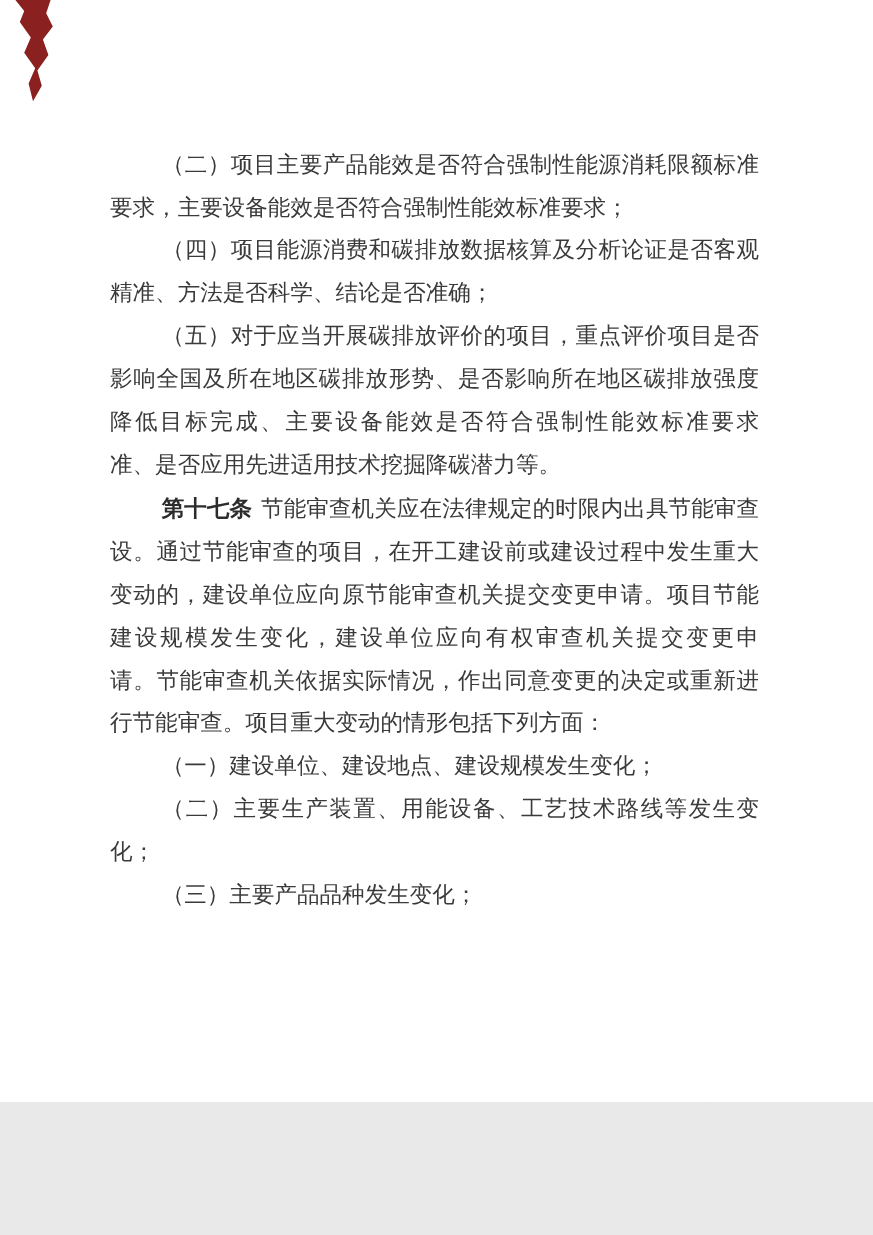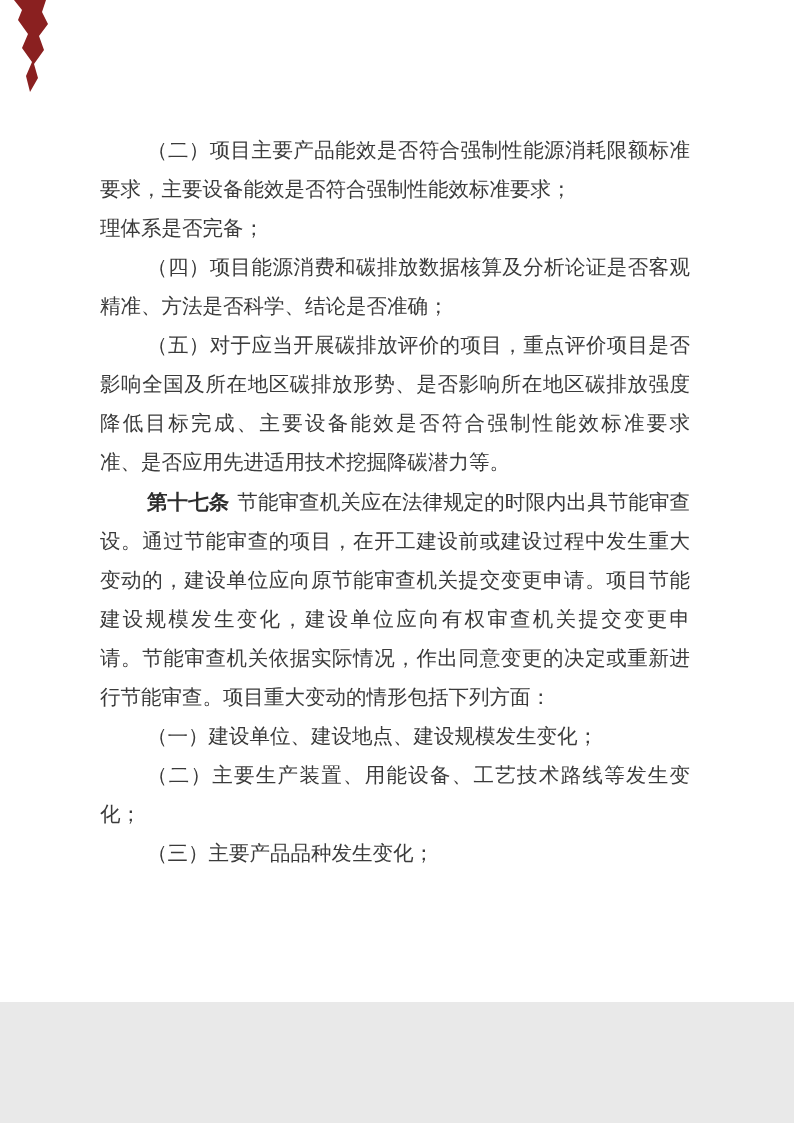--- a/index.html
+++ b/index.html
@@ -80,21 +80,20 @@
 
 <div class="page">
 
   <svg class="corner-mark" viewBox="0 0 52 98" xmlns="http://www.w3.org/2000/svg" aria-hidden="true">
     <path d="M6,0 L38,0 L34,12 L40,24 L31,36 L36,50 L26,64 L30,78 L22,92 L18,76 L24,62 L14,48 L20,34 L10,20 L14,10 Z" fill="#8a2020"></path>
   </svg>
 
   <div class="doc" style="color: rgb(58, 58, 58);">
       <div class="ln ind"><span>（二）项目主要产品能效是否符合强制性能源消耗限额标准</span></div>
       <div class="ln end"><span>要求，主要设备能效是否符合强制性能效标准要求；</span></div>
-      <div class="ln end"><span>理体系是否完备；</span></div>
       <div class="ln ind"><span>（四）项目能源消费和碳排放数据核算及分析论证是否客观</span></div>
       <div class="ln end"><span>精准、方法是否科学、结论是否准确；</span></div>
       <div class="ln ind"><span>（五）对于应当开展碳排放评价的项目，重点评价项目是否</span></div>
       <div class="ln"><span>影响全国及所在地区碳排放形势、是否影响所在地区碳排放强度</span></div>
       <div class="ln"><span>降低目标完成、主要设备能效是否符合强制性能效标准要求</span></div>
       <div class="ln end"><span>准、是否应用先进适用技术挖掘降碳潜力等。</span></div>
       <div class="ln ind"><span class="bold">第十七条</span><span>节能审查机关应在法律规定的时限内出具节能审查</span></div>
       <div class="ln"><span>设。通过节能审查的项目，在开工建设前或建设过程中发生重大</span></div>
       <div class="ln"><span>变动的，建设单位应向原节能审查机关提交变更申请。项目节能</span></div>
       <div class="ln"><span>建设规模发生变化，建设单位应向有权审查机关提交变更申</span></div>

